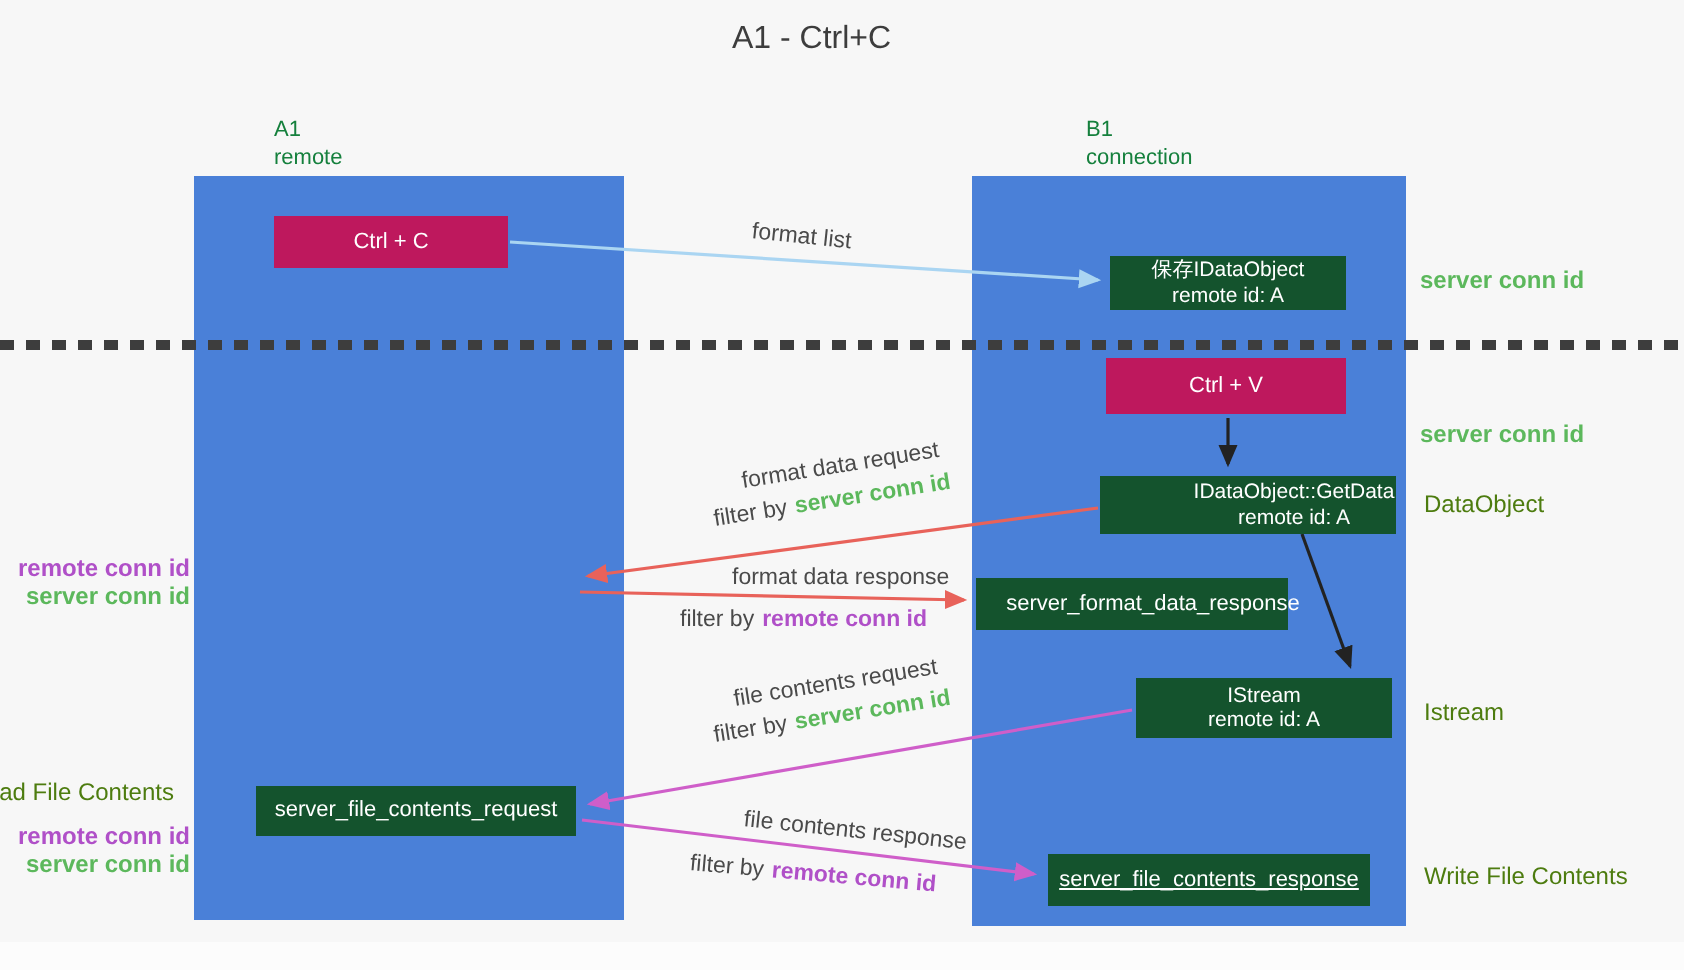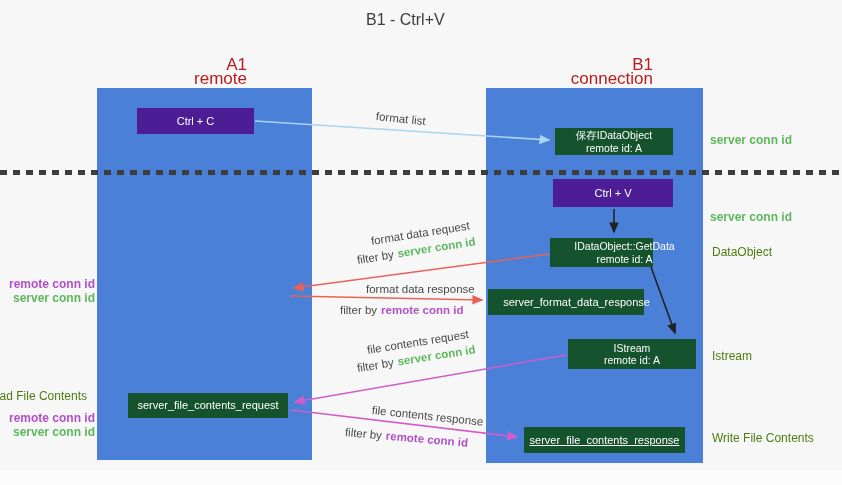--- a/index.html
+++ b/index.html
@@ -2,33 +2,33 @@
 <html><head>
 <meta charset="utf-8">
 <style>
   * { margin:0; padding:0; box-sizing:border-box; }
   html,body { width:842px; height:485px; }
   body { background:#f7f7f7; font-family:"Liberation Sans", sans-serif; }
   .canvas { position:relative; width:842px; height:485px; overflow:hidden; background:#f7f7f7; }
   .bottom-strip { position:absolute; left:0; top:471px; width:842px; height:14px; background:#fcfcfc; z-index:0; }
 
   .title { position:absolute; left:366px; top:9px; font-size:16px; color:#3d3d3d; line-height:21px; z-index:6; }
-  .col-header { position:absolute; width:110px; top:58px; text-align:right; font-size:17px; color:#b91c1c; line-height:14px; z-index:6; }
+  .col-header { position:absolute; width:110px; top:58px; text-align:left; font-size:11px; color:#15803d; line-height:14px; z-index:6; }
 
   .column { position:absolute; top:88px; background:#4a80d8; z-index:1; }
   .col-left  { left:97px;  width:215px; height:372px; }
   .col-right { left:486px; width:217px; height:375px; }
 
   .divider { position:absolute; left:0; top:170px; width:842px; height:5px; z-index:5;
              background:repeating-linear-gradient(90deg,#3d3d3d 0 7px, transparent 7px 13px); }
 
   .node { position:absolute; display:flex; flex-direction:column; align-items:center; justify-content:center;
           color:#fff; text-align:center; z-index:4; font-size:11px; line-height:13px; }
   .node.small { font-size:10.5px; line-height:12.5px; }
-  .green-box  { background:#4c1d95; }
+  .green-box  { background:#be185d; }
   .orange-box { background:#14532d; }
 
   .elabel { position:absolute; font-size:11.5px; color:#4a4a4a; white-space:nowrap; z-index:6; transform-origin:left center; }
   .elabel span + span { margin-left:4px; }
   .rot-n9 { transform:rotate(-9deg); }
   .rot-p6 { transform:rotate(6deg); }
   .rot-p5 { transform:rotate(5deg); }
 
   .side-label { position:absolute; font-size:12px; color:#4d7c0f; white-space:nowrap; z-index:6; }
   .green-text  { color:#5cb85c; font-weight:bold; }
@@ -37,21 +37,21 @@
   .arrows { position:absolute; left:0; top:0; width:842px; height:485px; z-index:3; pointer-events:none; }
 </style>
 </head>
 <body>
 
 <div class="canvas">
 
   <div class="bottom-strip"></div>
 
   <div class="title">
-    <div>B1 - Ctrl+V</div>
+    <div>A1 - Ctrl+C</div>
   </div>
 
   <div class="col-header" style="left:137px;">
     <div>A1</div>
     <div>remote</div>
   </div>
   <div class="col-header" style="left:543px;">
     <div>B1</div>
     <div>connection</div>
   </div>
@@ -91,21 +91,21 @@
 
   <div class="node orange-box small" style="left:555px;top:128px;width:118px;height:27px;">
     <div>保存IDataObject</div>
     <div>remote id: A</div>
   </div>
 
   <div class="node green-box" style="left:553px;top:179px;width:120px;height:28px;">
     <div>Ctrl + V</div>
   </div>
 
-  <div class="node orange-box small" style="left:550px;top:238px;width:103px;height:29px;padding-left:46px;">
+  <div class="node orange-box small" style="left:550px;top:238px;width:148px;height:29px;padding-left:46px;">
     <div>IDataObject::GetData</div>
     <div>remote id: A</div>
   </div>
 
 
   <div class="node orange-box" style="left:488px;top:289px;width:156px;height:26px;padding-left:21px;">
     <div>server_format_data_response</div>
   </div>
 
   <div class="node orange-box small" style="left:568px;top:339px;width:128px;height:30px;">

